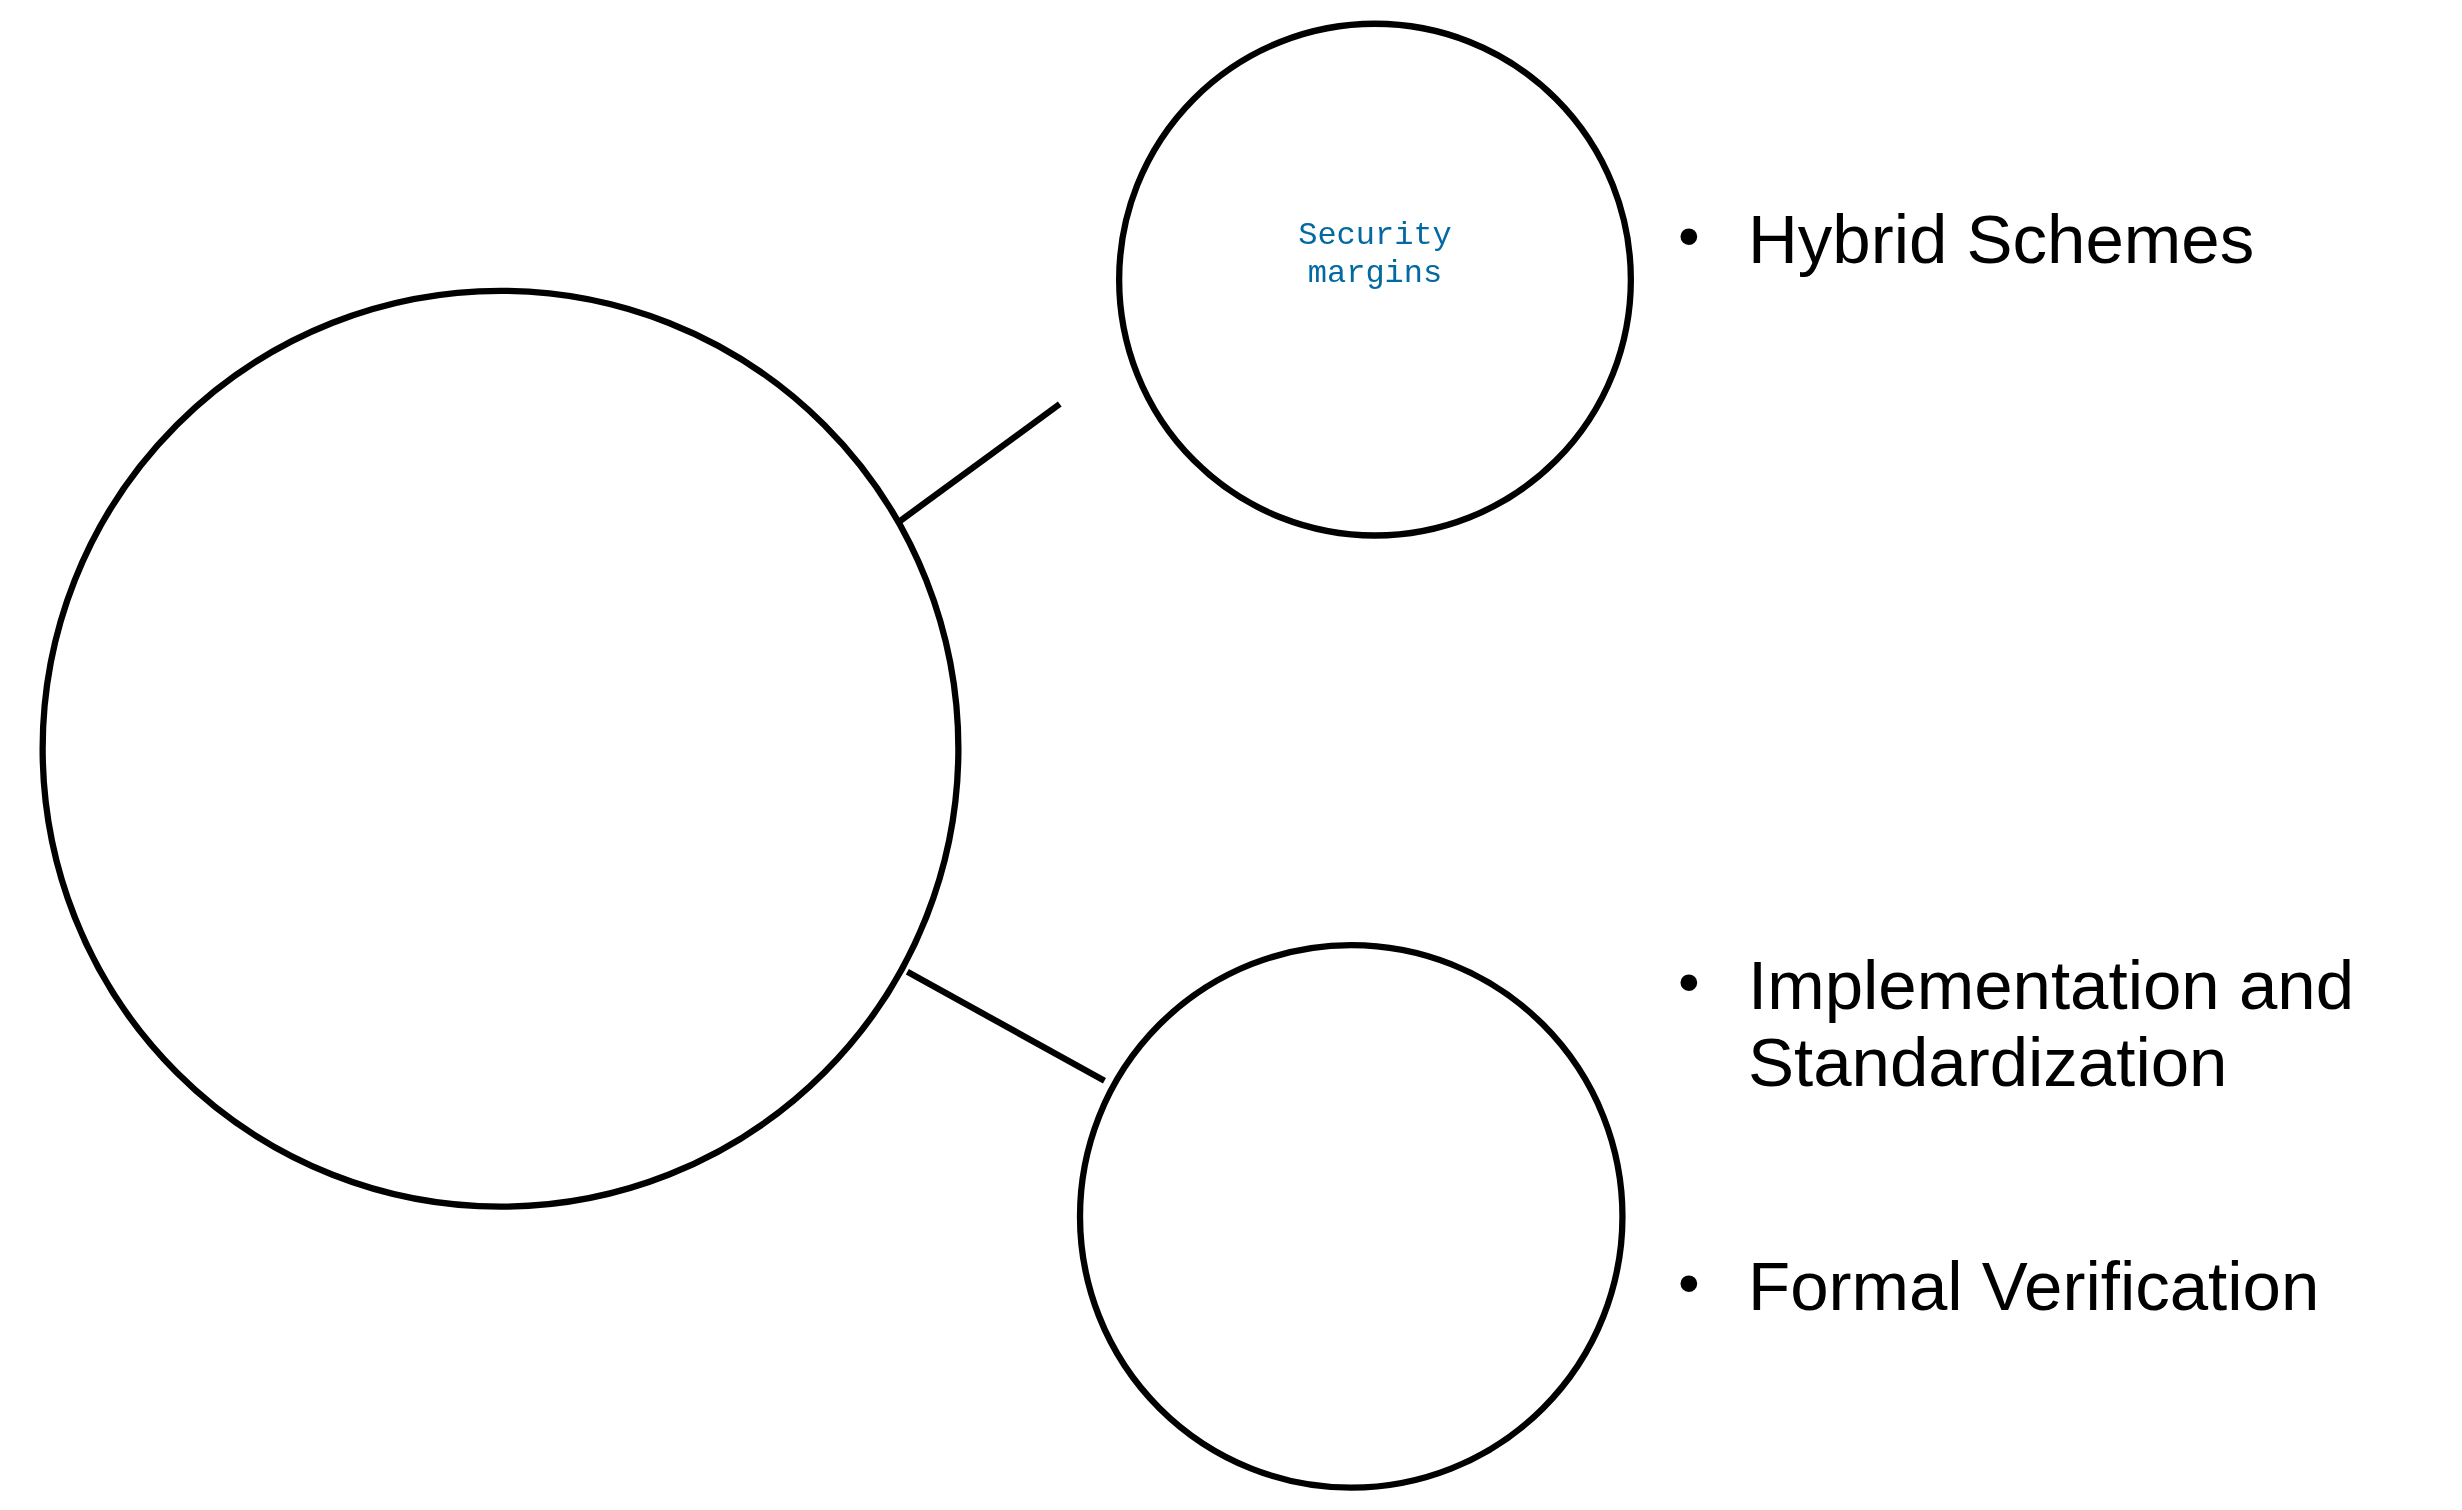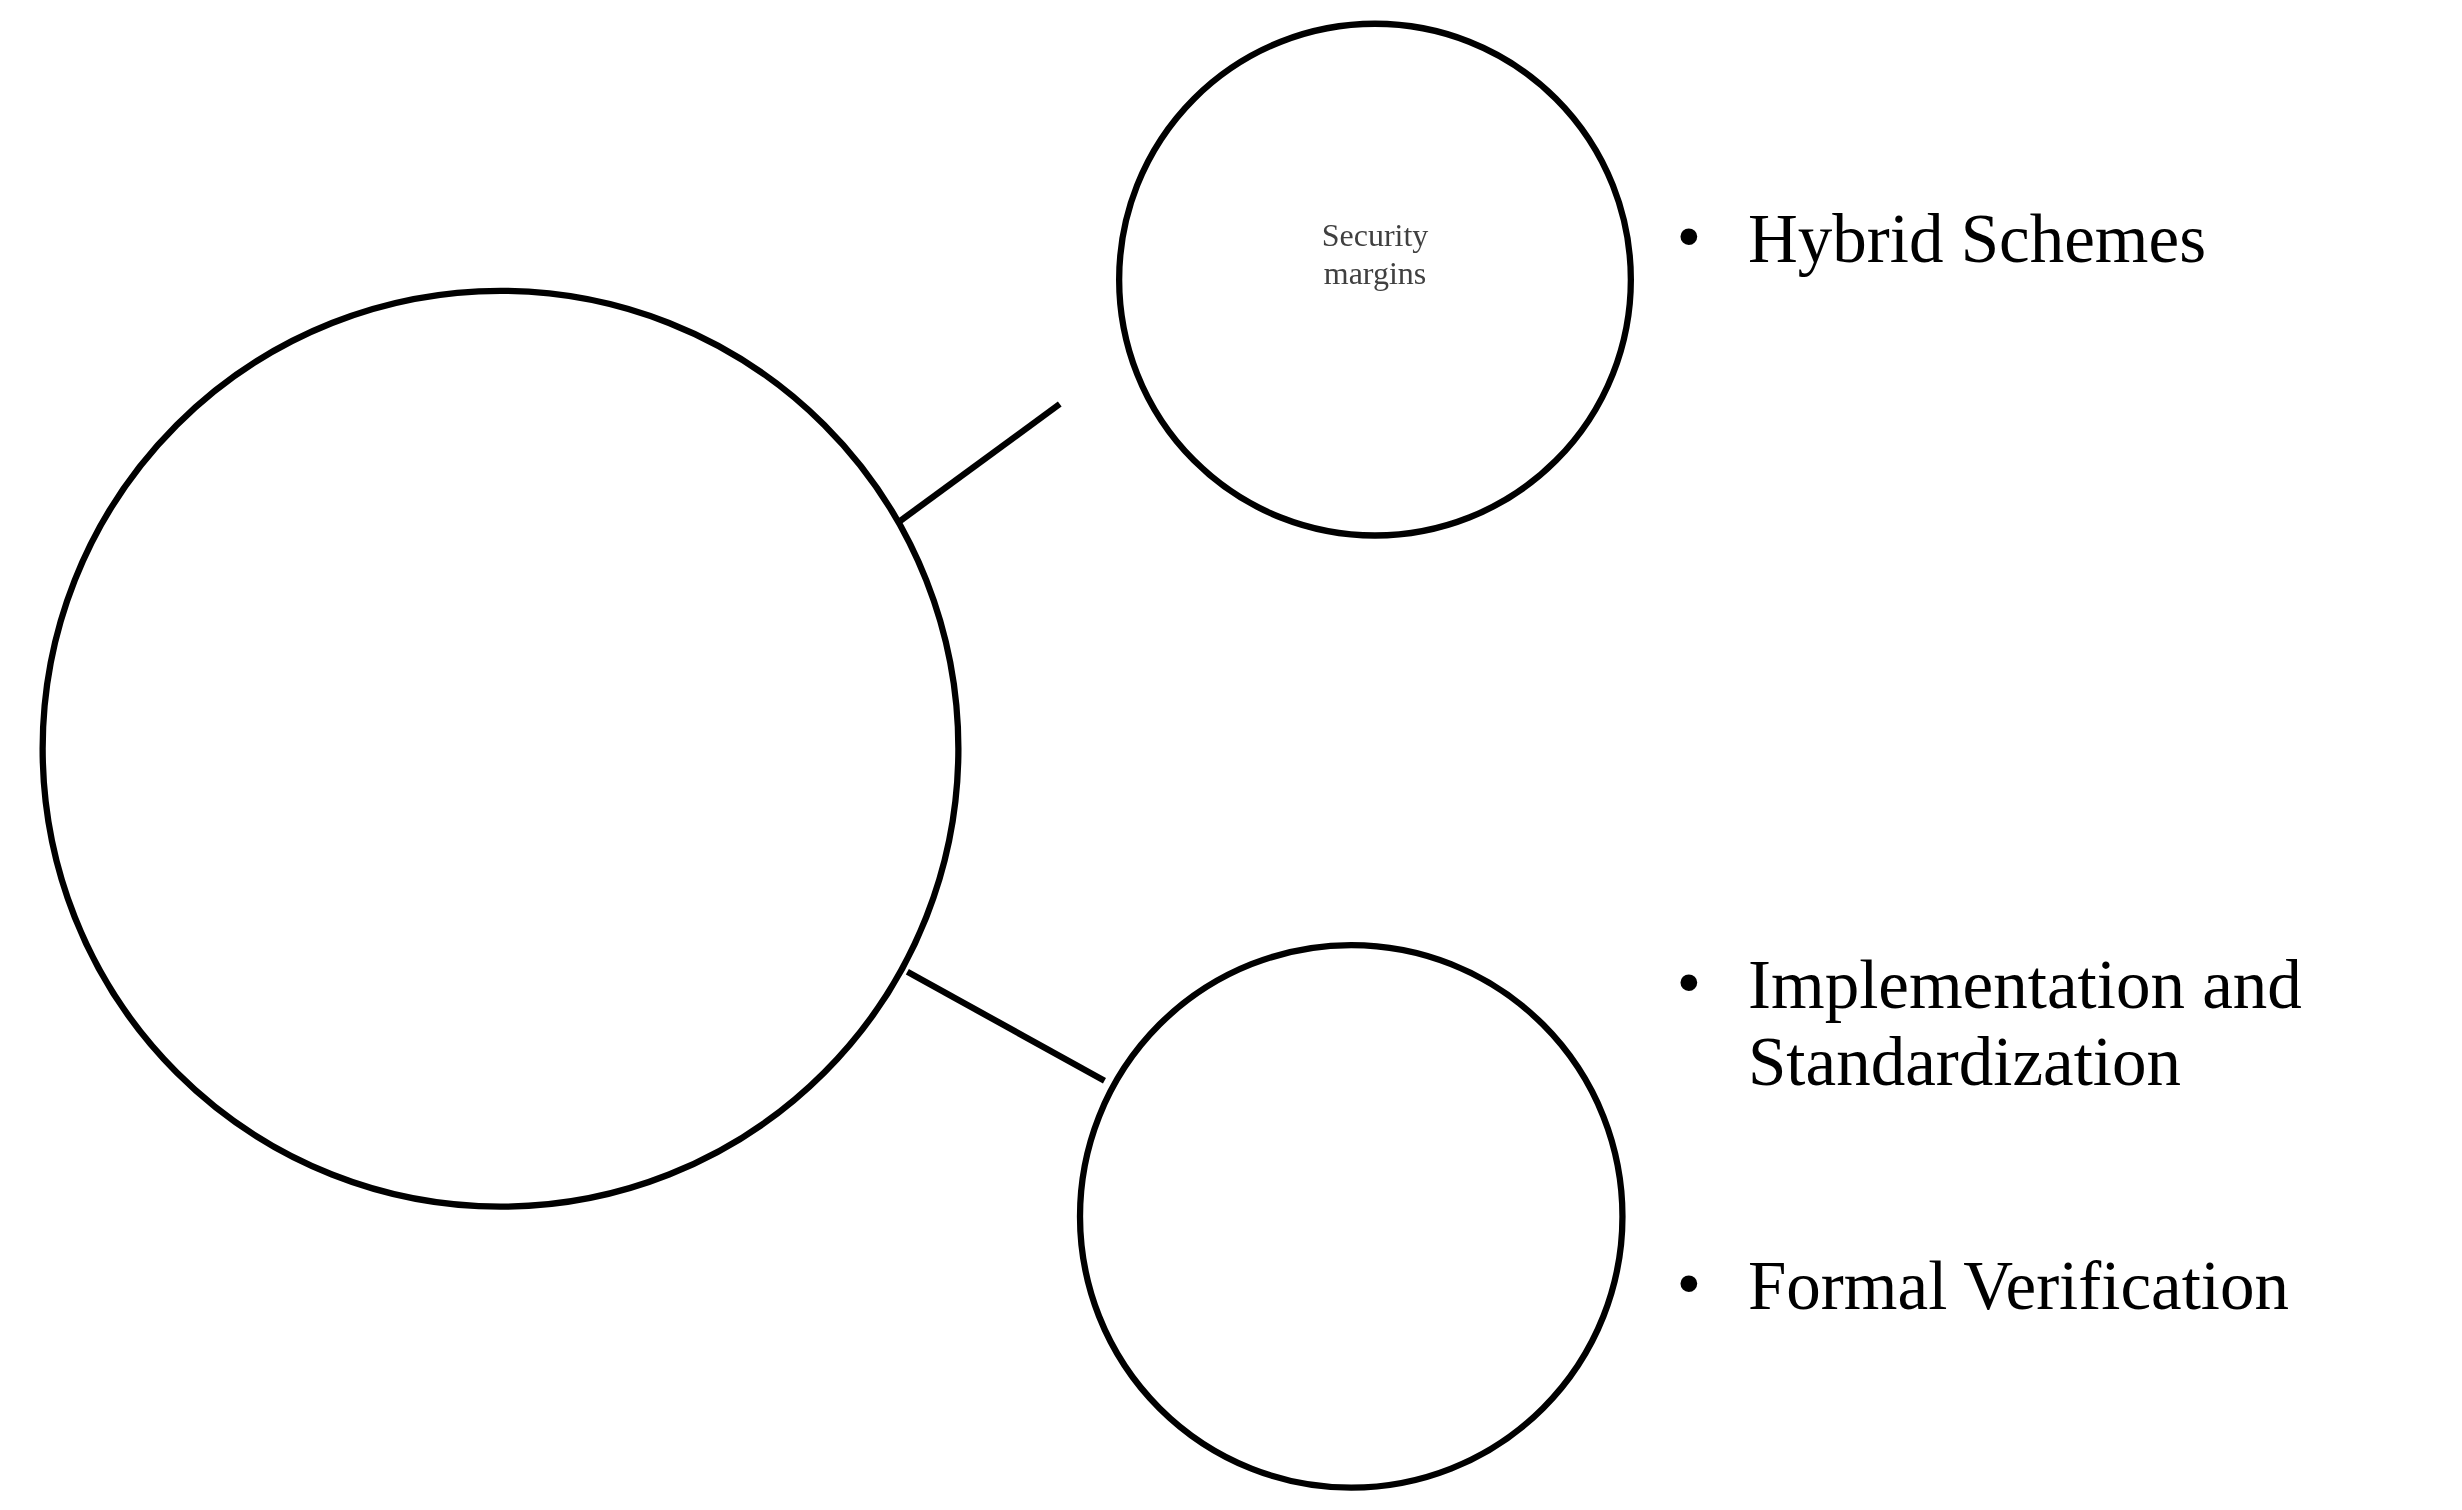--- a/index.html
+++ b/index.html
@@ -23,22 +23,22 @@
     position: absolute;
     top: 0;
     left: 0;
     width: 2462px;
     height: 1510px;
   }
   .node-label {
     position: absolute;
     text-align: center;
     line-height: 1.18;
-    color: #404040;
-    font-family: Liberation Serif, serif;
+    color: #0369a1;
+    font-family: Liberation Mono, monospace;
     white-space: pre-line;
     pointer-events: none;
   }
   #label-security {
     left: 1186px;
     top: 217px;
     width: 378px;
     font-size: 32px;
   }
   #label-keysize {
@@ -66,21 +66,20 @@
   .bullet-marker {
     flex: 0 0 auto;
     width: 70px;
     font-size: 62px;
     line-height: 1.12;
     text-align: left;
   }
   .bullet-text {
     flex: 1 1 auto;
     white-space: pre-line;
-    font-family: Liberation Serif, serif;
   }
   #bullet-0 { left: 0px;  top: 201px;  width: 784px; }
   #bullet-1 { left: 0px;  top: 947px; width: 741px; }
   #bullet-2 { left: 0px;  top: 1248px; width: 741px; }
 </style>
 </head>
 <body>
 
 <div id="canvas">
 

